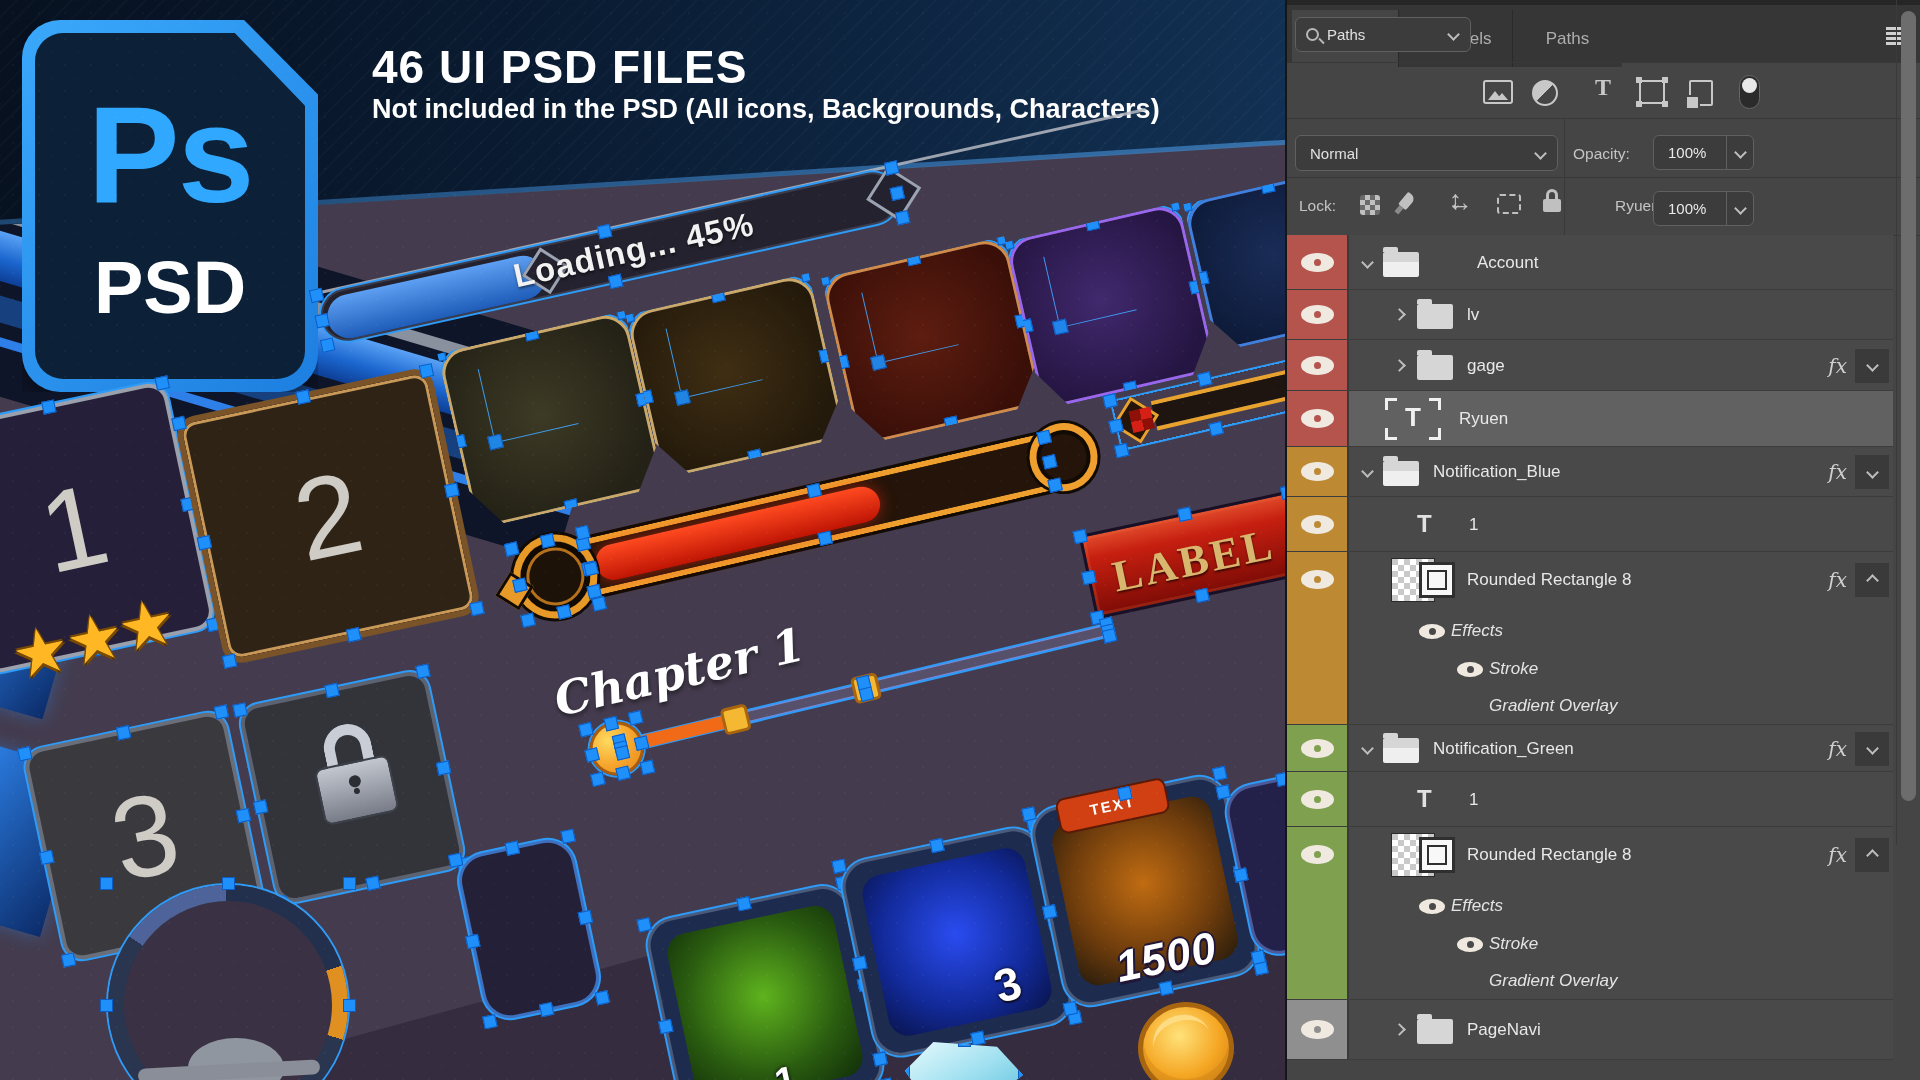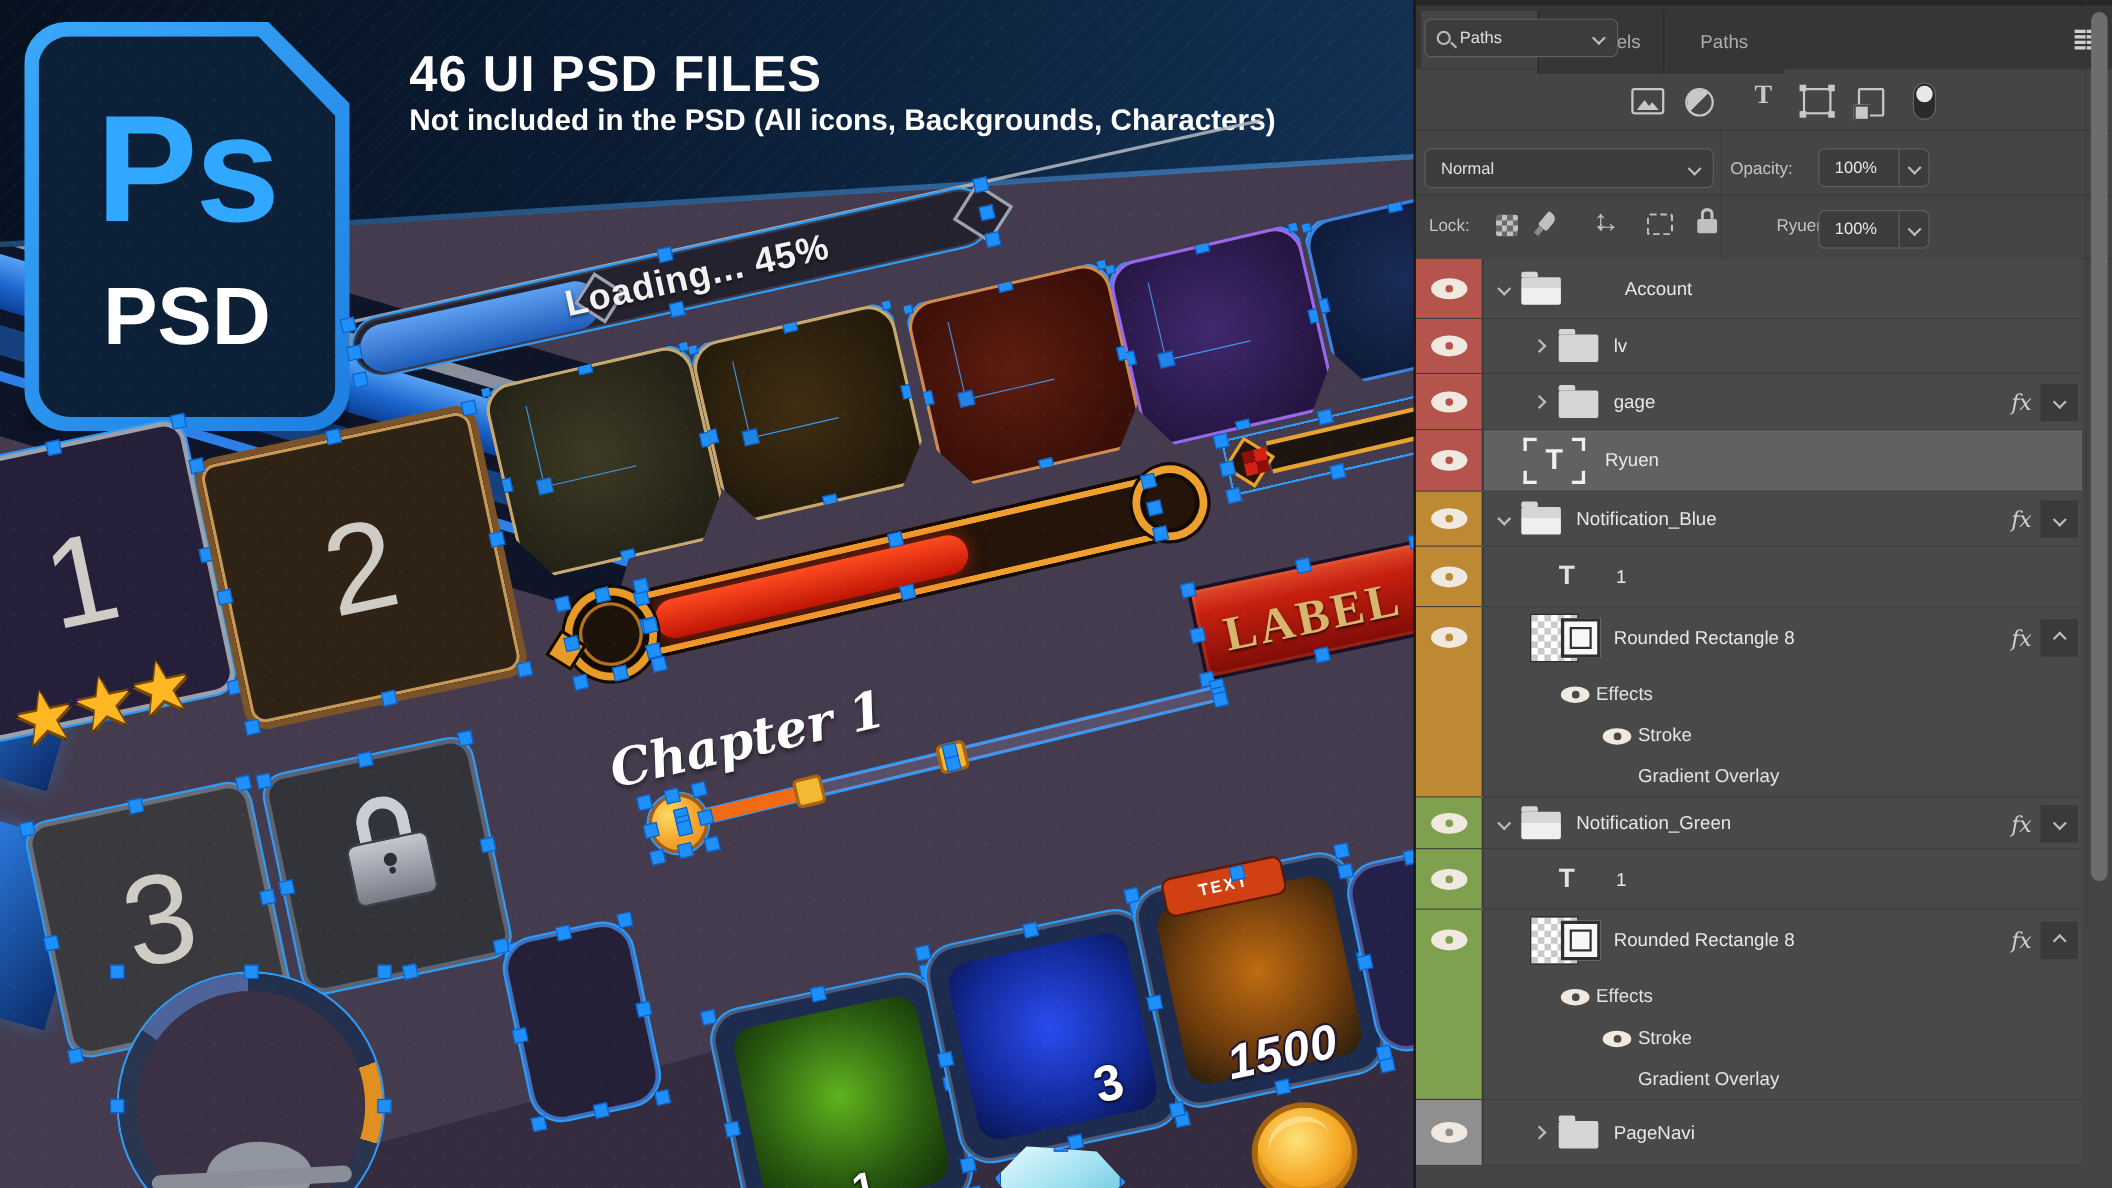--- a/index.html
+++ b/index.html
@@ -311,21 +311,21 @@
            font-size:26px; font-weight:700; }
   .shapethumb { position:absolute; width:64px; height:44px; }
   .shapethumb .checker { position:absolute; left:0; top:0; width:44px; height:44px; border:1px solid #2a2a2a;
            background:conic-gradient(#fff 0 25%, #c9c9c9 0 50%, #fff 0 75%, #c9c9c9 0); background-size:12px 12px; }
   .shapethumb .badge { position:absolute; left:28px; top:4px; width:36px; height:36px; background:#f8f8f8;
            border:3px solid #2f2f2f; }
   .shapethumb .badge::after { content:''; position:absolute; inset:5px; border:2px solid #2f2f2f; }
   .fxwrap { position:absolute; right:4px; display:flex; align-items:center; }
   .fx { color:#d0d0d0; font:italic 20px "DejaVu Serif", serif; margin-right:8px; }
   .fxchev { width:34px; height:34px; background:#3a3a3a; display:flex; align-items:center; justify-content:center; }
-  .effline { position:absolute; color:#e4e4e4; font-size:17px; }
+  .effline { position:absolute; color:#e4e4e4; font-size:17px;font-style:italic; }
   .eff-eye { position:absolute; width:26px; height:15px; border-radius:50%; background:#efe9e0; }
   .eff-eye i { position:absolute; left:8px; top:2px; width:11px; height:11px; border-radius:50%;
            border:2.5px solid #efe9e0; background:#494949; }
 
   #scrollbar { position:absolute; left:609px; top:0; width:24px; height:845px; border-left:1px solid #3a3a3a; }
   #scroll-thumb { position:absolute; left:4px; top:11px; width:15px; height:790px; border-radius:8px; background:#6d6d6d; }
 </style>
 </head>
 <body>
 

